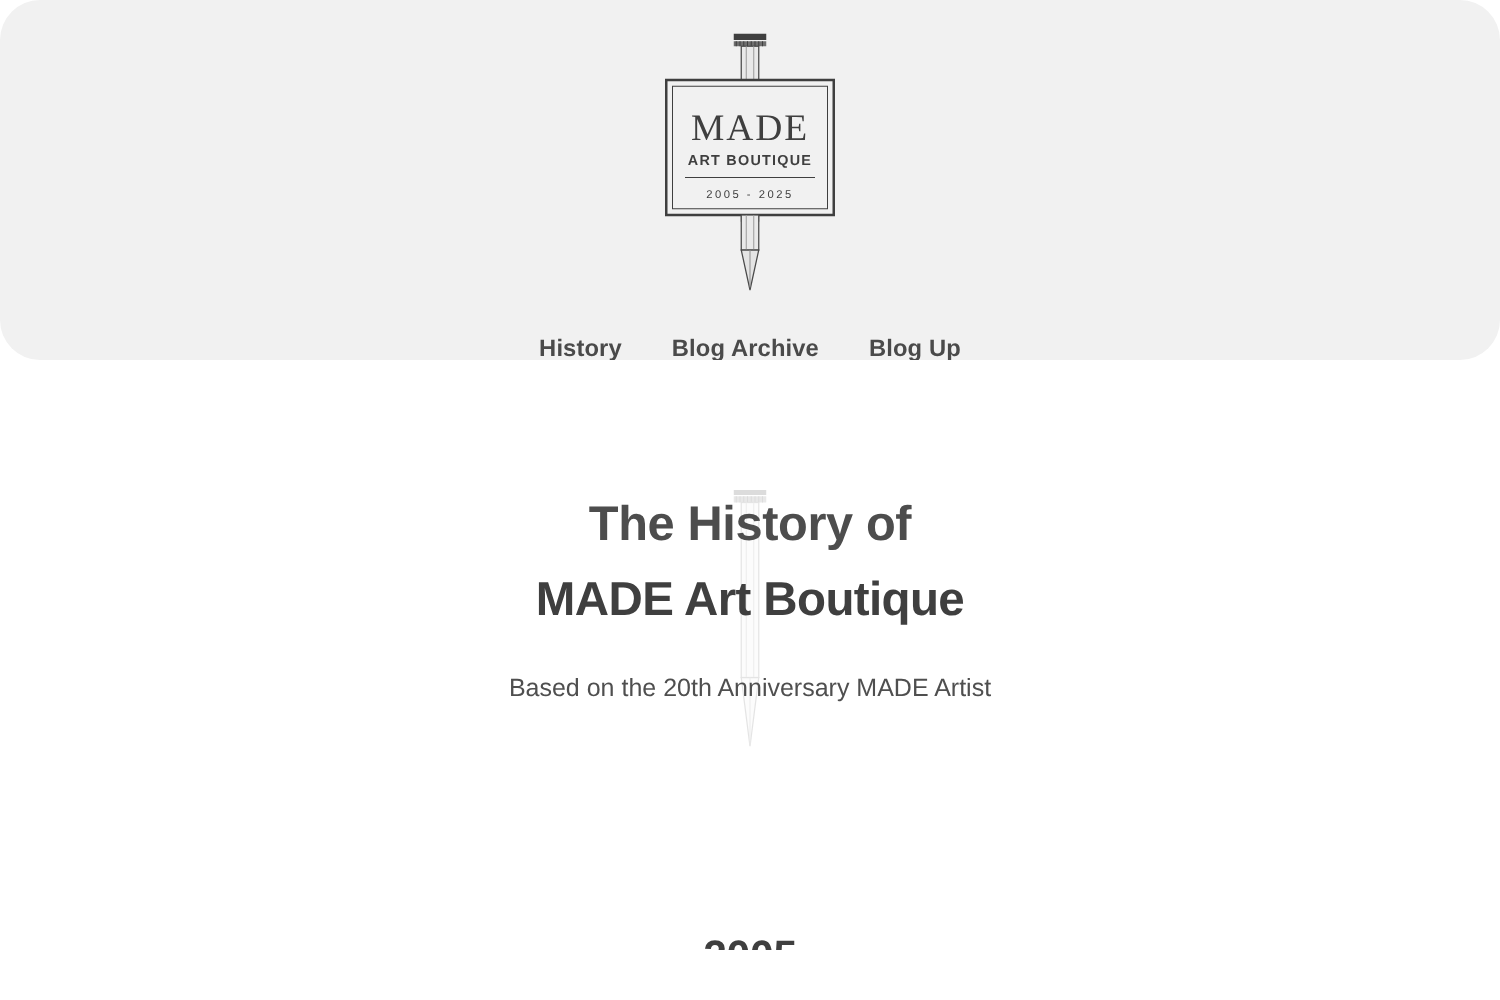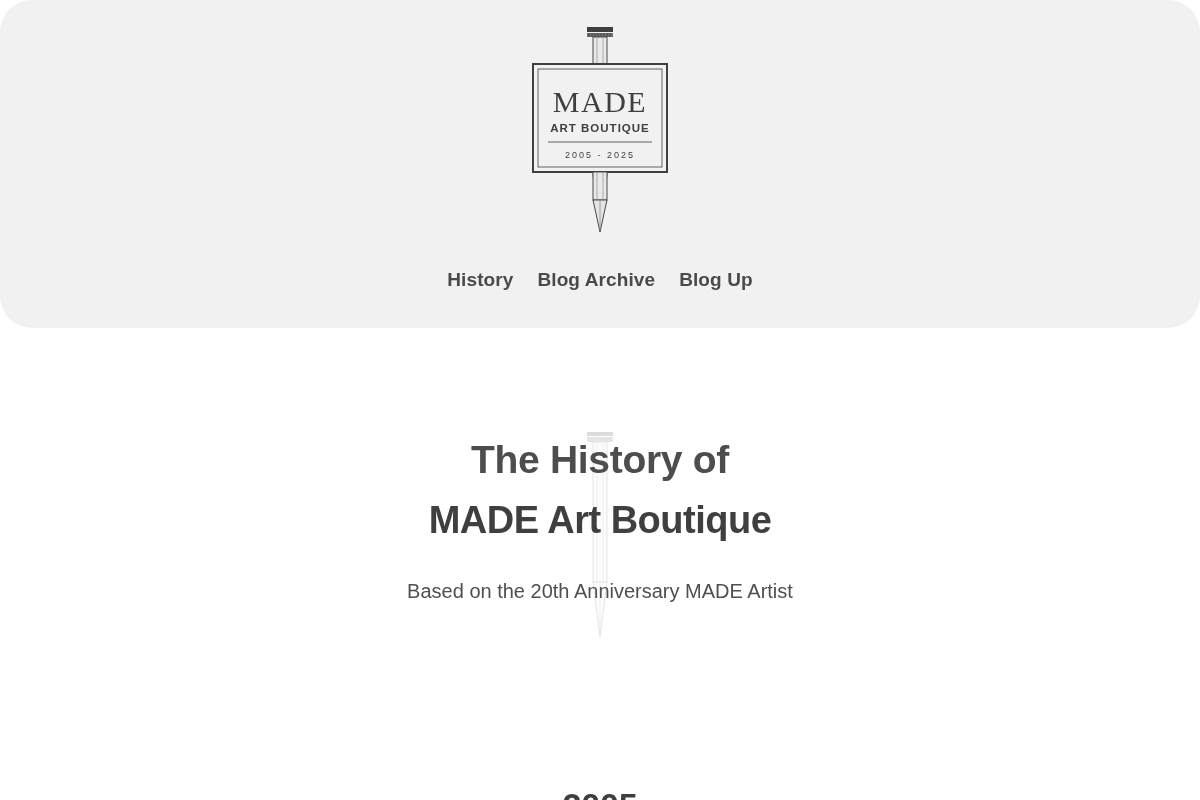--- a/index.html
+++ b/index.html
@@ -7,21 +7,21 @@
     margin: 0; padding: 0;
     width: 1200px; height: 800px;
     background: #ffffff;
     font-family: "Liberation Sans", sans-serif;
     overflow: hidden;
   }
 
   
   .site-header {
     width: 1200px;
-    height: 328px;
+    height: 288px;
     background: #f1f1f1;
     position: relative;
     border-radius: 32px;
   }
 
   .logo-wrap {
     position: absolute;
     top: 22px;
     left: 50%;
     transform: translateX(-50%);
@@ -29,21 +29,21 @@
     height: 214px;
   }
 
   .nav {
     position: absolute;
     top: 262px;
     left: 0;
     width: 1200px;
     display: flex;
     justify-content: center;
-    gap: 24px;
+    gap: 40px;
   }
   .nav a {
     color: #4a4a4a;
     font-size: 19px;
     font-weight: bold;
     text-decoration: none;
     letter-spacing: 0.1px;
     line-height: 36px;
   }
 

